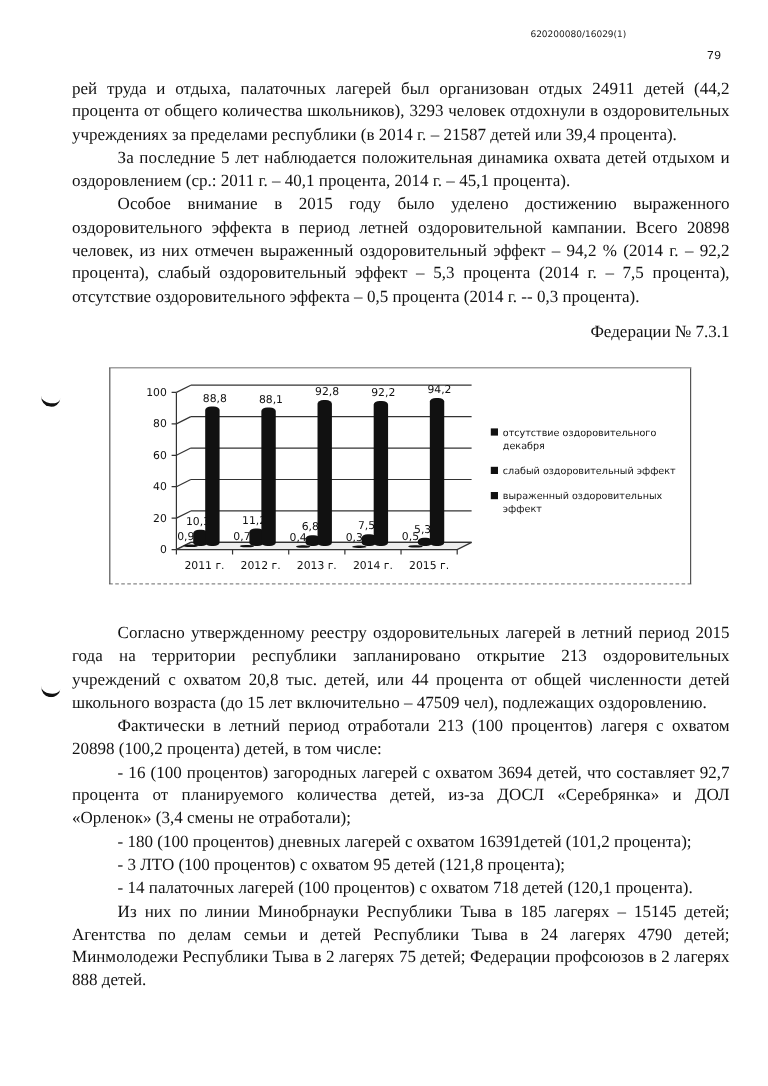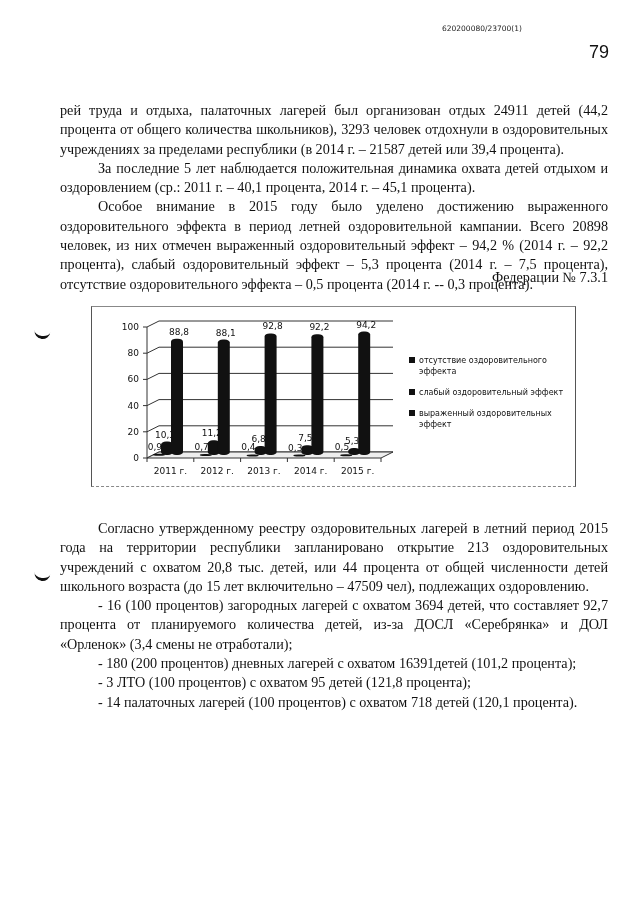--- a/index.html
+++ b/index.html
@@ -1,38 +1,38 @@
 <!DOCTYPE html>
 <html><head>
   <meta charset="utf-8">
   <style>
     html, body { margin: 0; padding: 0; background: #ffffff; }
     body { width: 640px; height: 905px; position: relative; overflow: hidden; color: #111; }
     .doc-id { position: absolute; left: 442px; top: 24px; font-family: "DejaVu Sans", sans-serif; font-size: 7.5px; color: #222; }
-    .page-num { position: absolute; left: 589px; top: 42px; font-family: Liberation Sans, sans-serif; font-size: 18px; }
+    .page-num { position: absolute; left: 589px; top: 42px; font-family: Liberation Mono, monospace; font-size: 10px; }
     .text { position: absolute; left: 60px; width: 548px; font-family: "Liberation Serif", serif; font-size: 14.2px; line-height: 19.3px; text-align: justify; }
     .text p { margin: 0; }
     .text p.ind { text-indent: 38px; }
-    .block1 { top: 65px; margin-top: 36px; }
+    .block1 { top: 65px; }
     .caption { position: absolute; right: 32px; top: 269px; font-family: "Liberation Serif", serif; font-size: 14.2px; }
     .chart-box { position: absolute; left: 91px; top: 306px; width: 485px; height: 181px; border: 1px solid #555; border-top-color: #888; border-bottom: 1px dashed #888; box-sizing: border-box; }
     .chart-svg { position: absolute; left: 91px; top: 306px; }
     .block2 { top: 519px; }
     .margin-mark { position: absolute; width: 16px; height: 6px; border-bottom: 3px solid #111; border-radius: 0 0 10px 10px; }
     .legend { position: absolute; left: 409px; top: 355px; font-family: "DejaVu Sans", sans-serif; font-size: 8px; line-height: 11px; color: #111; width: 170px; }
     .legend-item { display: flex; align-items: flex-start; margin-bottom: 10px; }
     .legend-swatch { width: 6px; height: 6px; background: #111; margin-top: 2px; margin-right: 4px; flex-shrink: 0; }
     .axis-text { font-family: "DejaVu Sans", sans-serif; font-size: 9px; fill: #111; }
     .label-text { font-family: "DejaVu Sans", sans-serif; font-size: 9px; fill: #111; }
   </style>
 </head>
 <body>
 
 <div>
-  <div class="doc-id">620200080/23700(1)</div>
+  <div class="doc-id">620200080/16029(1)</div>
   <div class="page-num">79</div>
 
   <div class="text block1">
     <p>рей труда и отдыха, палаточных лагерей был организован отдых 24911 детей (44,2 процента от общего количества школьников), 3293 человек отдохнули в оздоровительных учреждениях за пределами республики (в 2014 г. – 21587 детей или 39,4 процента).</p>
     <p class="ind">За последние 5 лет наблюдается положительная динамика охвата детей отдыхом и оздоровлением (ср.: 2011 г. – 40,1 процента, 2014 г. – 45,1 процента).</p>
     <p class="ind">Особое внимание в 2015 году было уделено достижению выраженного оздоровительного эффекта в период летней оздоровительной кампании. Всего 20898 человек, из них отмечен выраженный оздоровительный эффект – 94,2 % (2014 г. – 92,2 процента), слабый  оздоровительный эффект – 5,3 процента (2014 г. – 7,5 процента), отсутствие оздоровительного эффекта – 0,5 процента (2014 г. -- 0,3 процента).</p>
   </div>
 
   <div class="caption">Федерации № 7.3.1</div>
 
@@ -106,32 +106,34 @@
       <rect x="257.2" y="142.057" width="12" height="6.943000000000012" rx="5" ry="3" fill="#111111"></rect>
       <text x="261.2" y="138.057" text-anchor="middle" class="label-text">5,3</text>
       <rect x="267.2" y="25.598" width="12" height="123.402" rx="5" ry="3" fill="#111111"></rect>
       <text x="275.2" y="21.598" text-anchor="middle" class="label-text">94,2</text>
       <line x1="290" y1="152" x2="290" y2="156" stroke="#333"></line>
     </svg>
 
   <div class="legend" id="legend">
       <div class="legend-item">
         <span class="legend-swatch"></span>
-        <span>отсутствие оздоровительного эффекта</span>
+        <span>отсутствие оздоровительного декабря</span>
       </div>
       <div class="legend-item">
         <span class="legend-swatch"></span>
         <span>слабый оздоровительный эффект</span>
       </div>
       <div class="legend-item">
         <span class="legend-swatch"></span>
         <span>выраженный оздоровительных эффект</span>
       </div>
     </div>
 
   <div class="text block2" id="body-bottom">
       <p class="ind">Согласно утвержденному реестру оздоровительных лагерей в летний период 2015 года на территории республики запланировано открытие 213 оздоровительных учреждений с охватом 20,8 тыс. детей, или 44 процента от общей численности детей школьного возраста (до 15 лет включительно – 47509 чел), подлежащих оздоровлению.</p>
+      <p class="ind">Фактически в летний период отработали 213 (100 процентов) лагеря с охватом 20898 (100,2 процента) детей, в том числе:</p>
       <p class="ind">- 16 (100 процентов) загородных лагерей с охватом 3694 детей, что составляет 92,7 процента от планируемого количества детей, из-за ДОСЛ «Серебрянка» и ДОЛ «Орленок» (3,4 смены не отработали);</p>
-      <p class="ind">- 180 (200 процентов) дневных лагерей с охватом 16391детей (101,2 процента);</p>
+      <p class="ind">- 180 (100 процентов) дневных лагерей с охватом 16391детей (101,2 процента);</p>
       <p class="ind">- 3 ЛТО (100 процентов) с охватом 95 детей (121,8 процента);</p>
       <p class="ind">- 14 палаточных лагерей (100 процентов) с охватом 718 детей (120,1 процента).</p>
+      <p class="ind">Из них по линии Минобрнауки Республики Тыва в 185 лагерях – 15145 детей; Агентства по делам семьи и детей Республики Тыва в 24 лагерях 4790 детей; Минмолодежи Республики Тыва в 2 лагерях 75 детей; Федерации профсоюзов в 2 лагерях 888 детей.</p>
     </div>
 </div>
 
 </body></html>

